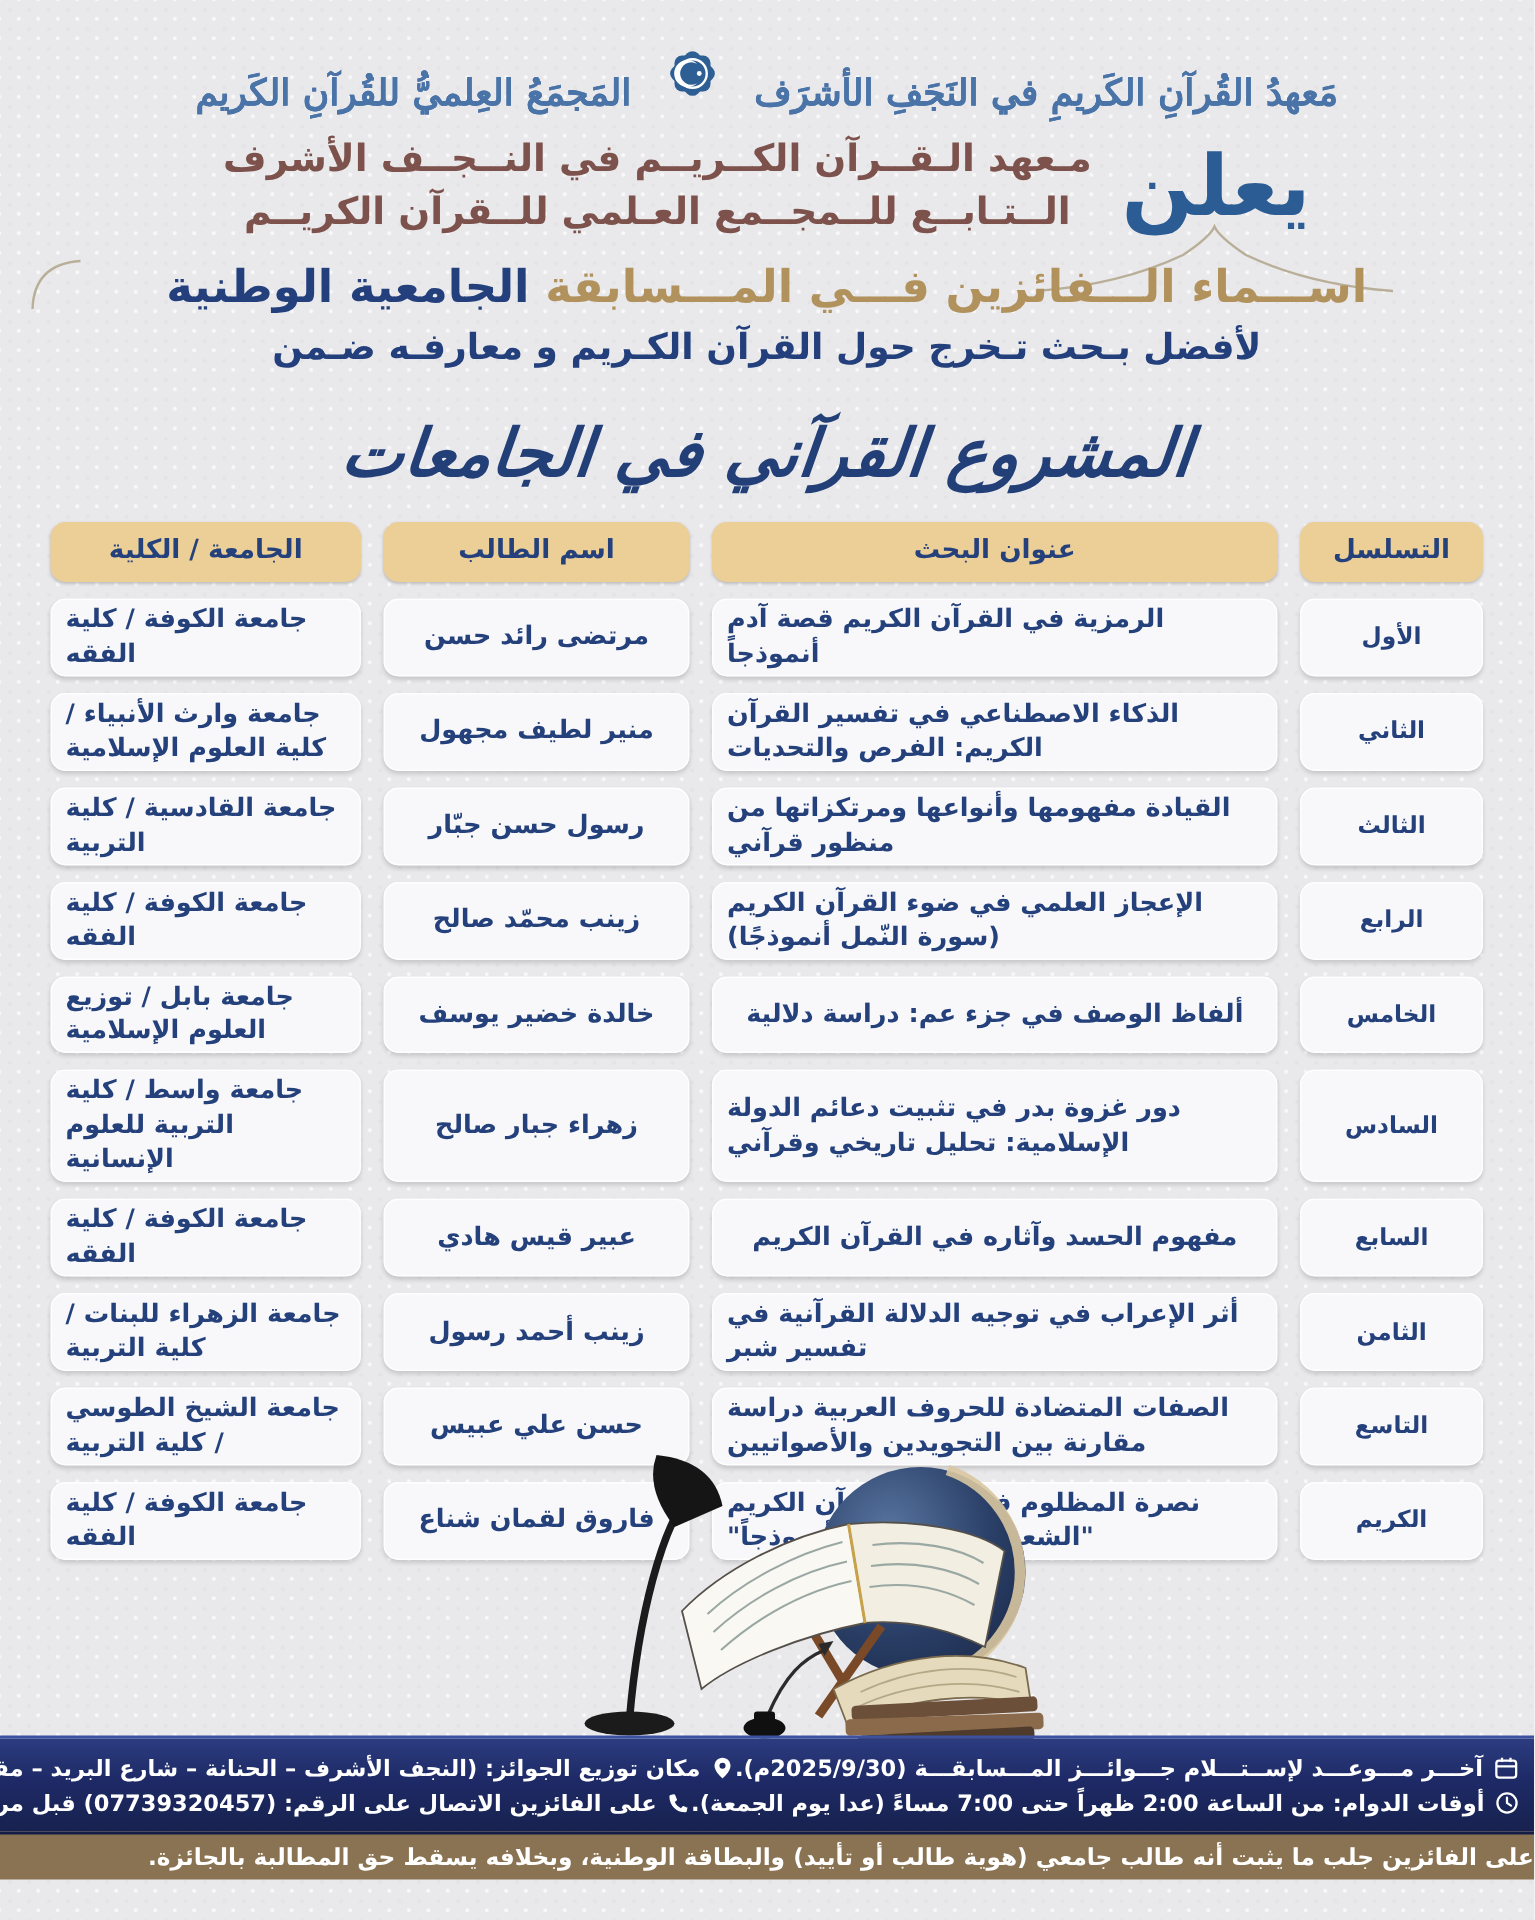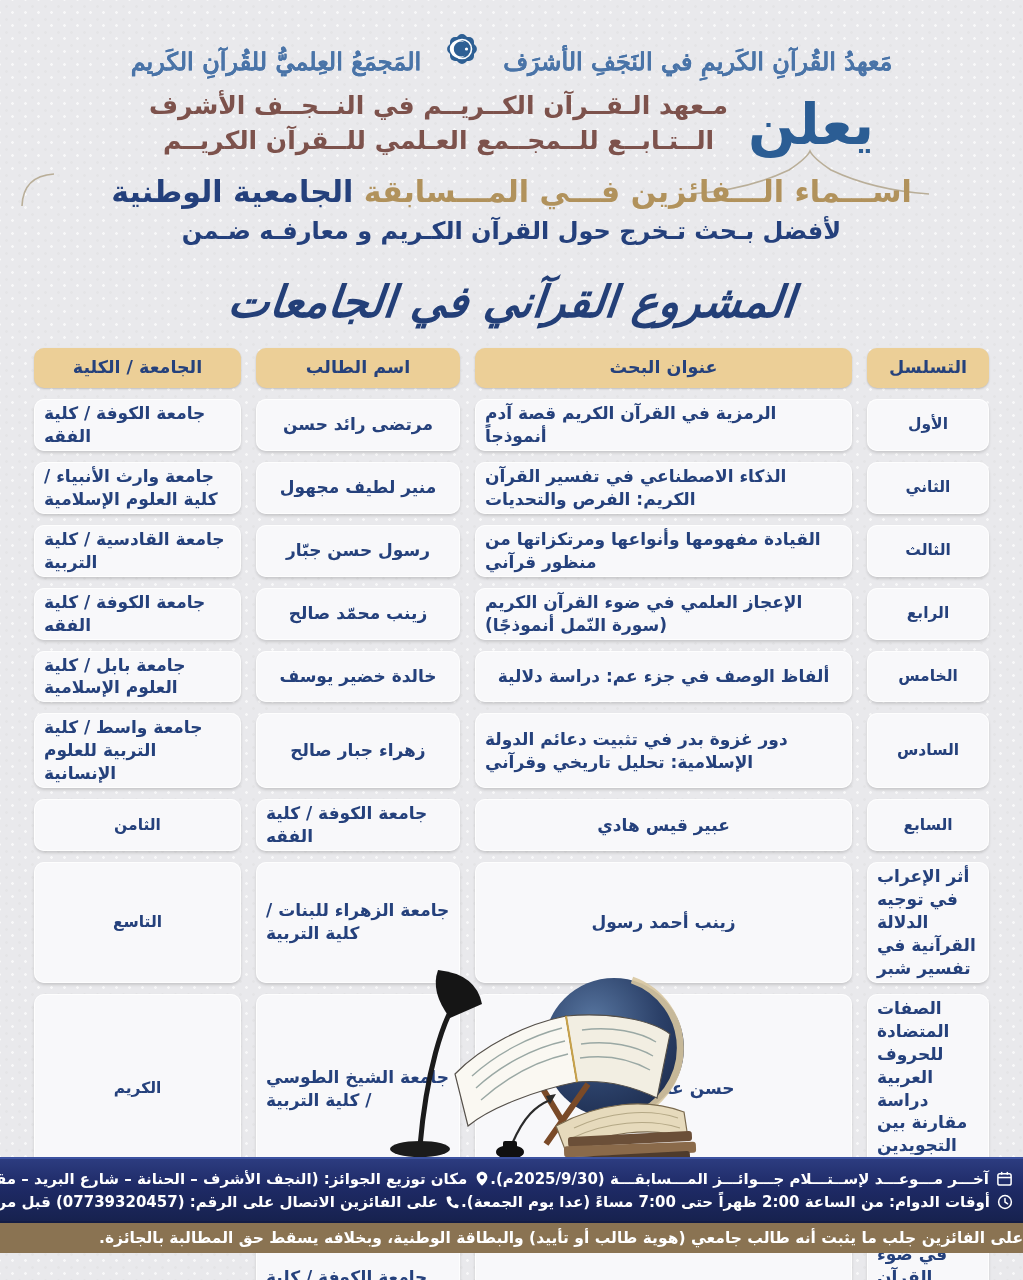--- a/index.html
+++ b/index.html
@@ -172,28 +172,29 @@
     <div class="cell td">جامعة القادسية / كلية التربية</div>
 
     <div class="cell td rank">الرابع</div>
     <div class="cell td">الإعجاز العلمي في ضوء القرآن الكريم (سورة النّمل أنموذجًا)</div>
     <div class="cell td">زينب محمّد صالح</div>
     <div class="cell td">جامعة الكوفة / كلية الفقه</div>
 
     <div class="cell td rank">الخامس</div>
     <div class="cell td">ألفاظ الوصف في جزء عم: دراسة دلالية</div>
     <div class="cell td">خالدة خضير يوسف</div>
-    <div class="cell td">جامعة بابل / كلية العلوم الإسلامية</div>
+    <div class="cell td">جامعة بابل / توزيع العلوم الإسلامية</div>
 
     <div class="cell td rank">السادس</div>
     <div class="cell td">دور غزوة بدر في تثبيت دعائم الدولة الإسلامية: تحليل تاريخي وقرآني</div>
     <div class="cell td">زهراء جبار صالح</div>
     <div class="cell td">جامعة واسط / كلية التربية للعلوم الإنسانية</div>
 
     <div class="cell td rank">السابع</div>
+    <div class="cell td">مفهوم الحسد وآثاره في القرآن الكريم</div>
     <div class="cell td">عبير قيس هادي</div>
     <div class="cell td">جامعة الكوفة / كلية الفقه</div>
 
     <div class="cell td rank">الثامن</div>
     <div class="cell td">أثر الإعراب في توجيه الدلالة القرآنية في تفسير شبر</div>
     <div class="cell td">زينب أحمد رسول</div>
     <div class="cell td">جامعة الزهراء للبنات / كلية التربية</div>
 
     <div class="cell td rank">التاسع</div>
     <div class="cell td">الصفات المتضادة للحروف العربية دراسة مقارنة بين التجويدين والأصواتيين</div>

